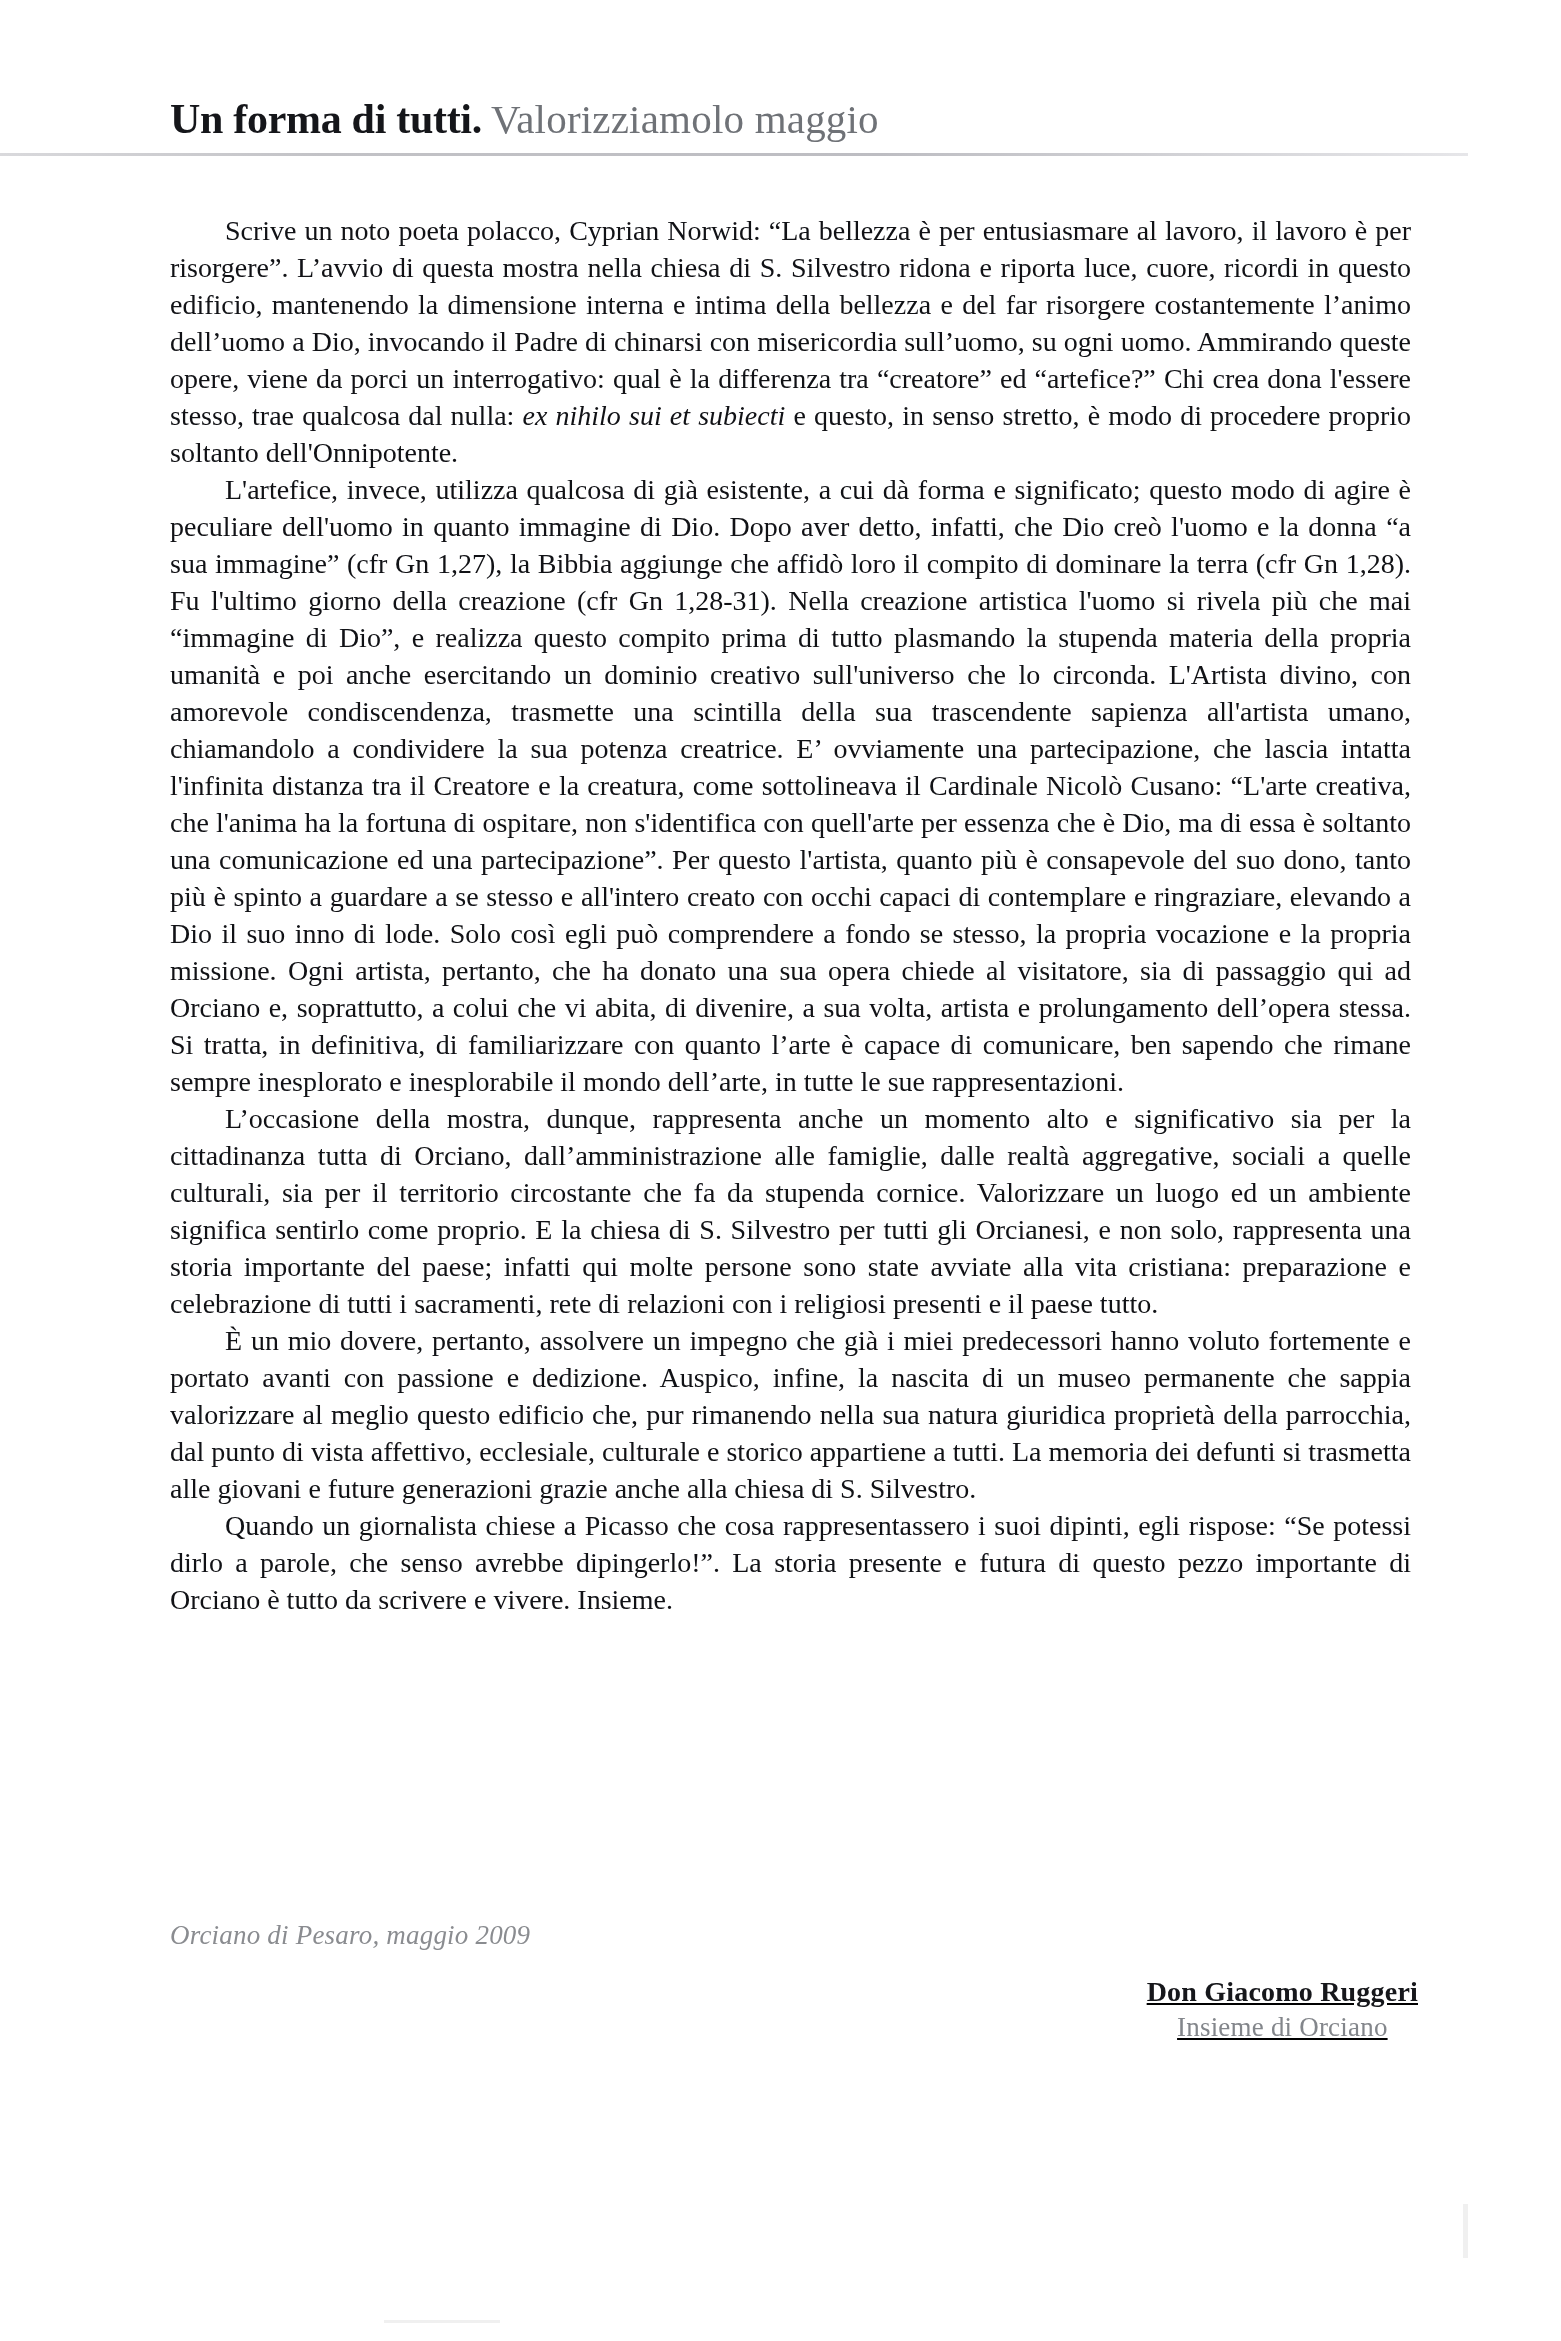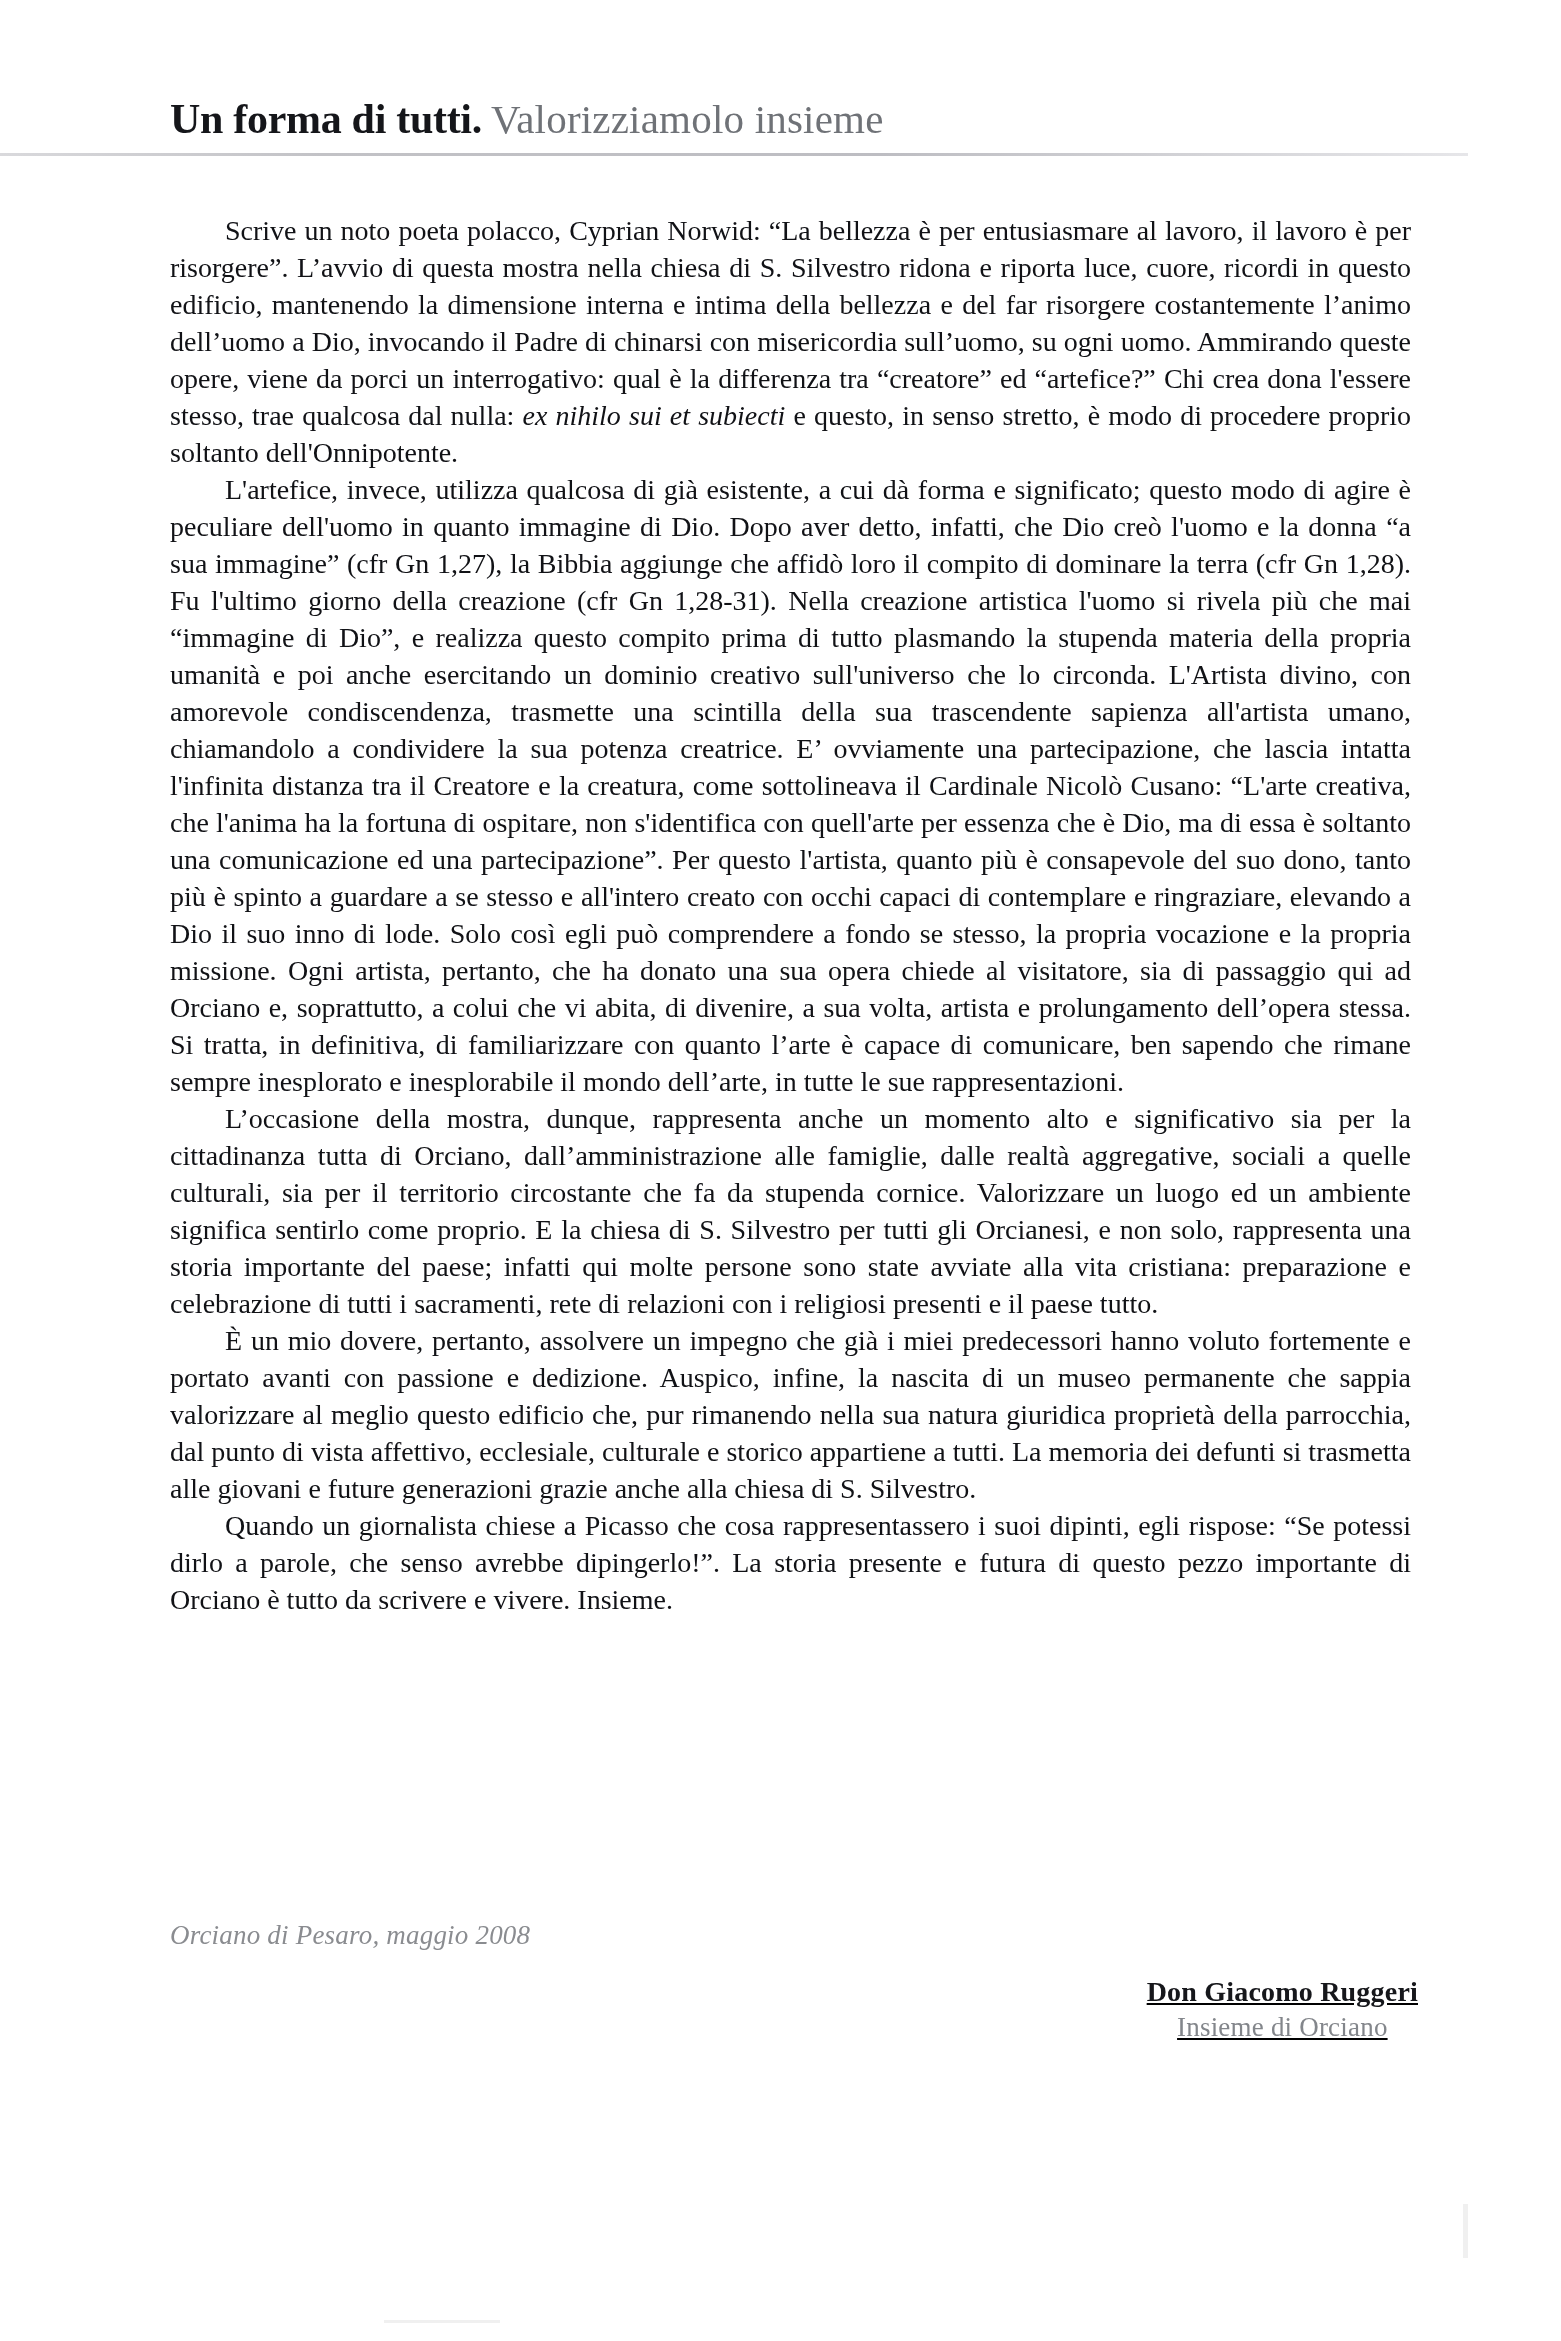--- a/index.html
+++ b/index.html
@@ -115,34 +115,34 @@
   .scan-mark.a { left: 384px; top: 2320px; width: 116px; height: 2.7px; }
   .scan-mark.b { left: 1463px; top: 2204px; width: 5.4px; height: 54px; }
 </style>
 </head>
 <body>
 
 <div class="page">
 
   <div class="title-block">
     <div class="title-line">
-      <span class="title-main">Un forma di tutti.</span><span class="title-sub">Valorizziamolo insieme</span>
+      <span class="title-main">Un forma di tutti.</span><span class="title-sub">Valorizziamolo maggio</span>
     </div>
   </div>
   <div class="title-rule"></div>
 
   <div class="body-col">
     <p class="para"><span>Scrive un noto poeta polacco, Cyprian Norwid: “La bellezza è per entusiasmare al lavoro, il lavoro è per risorgere”. L’avvio di questa mostra nella chiesa di S. Silvestro ridona e riporta luce, cuore, ricordi in questo edificio, mantenendo la dimensione interna e intima della bellezza e del far risorgere costantemente l’animo dell’uomo a Dio, invocando il Padre di chinarsi con misericordia sull’uomo, su ogni uomo. Ammirando queste opere, viene da porci un interrogativo: qual è la differenza tra “creatore” ed “artefice?” Chi crea dona l'essere stesso, trae qualcosa dal nulla: <i>ex nihilo sui et subiecti</i> e questo, in senso stretto, è modo di procedere proprio soltanto dell'Onnipotente.</span></p>
     <p class="para"><span>L'artefice, invece, utilizza qualcosa di già esistente, a cui dà forma e significato; questo modo di agire è peculiare dell'uomo in quanto immagine di Dio. Dopo aver detto, infatti, che Dio creò l'uomo e la donna “a sua immagine” (cfr Gn 1,27), la Bibbia aggiunge che affidò loro il compito di dominare la terra (cfr Gn 1,28). Fu l'ultimo giorno della creazione (cfr Gn 1,28-31). Nella creazione artistica l'uomo si rivela più che mai “immagine di Dio”, e realizza questo compito prima di tutto plasmando la stupenda materia della propria umanità e poi anche esercitando un dominio creativo sull'universo che lo circonda. L'Artista divino, con amorevole condiscendenza, trasmette una scintilla della sua trascendente sapienza all'artista umano, chiamandolo a condividere la sua potenza creatrice. E’ ovviamente una partecipazione, che lascia intatta l'infinita distanza tra il Creatore e la creatura, come sottolineava il Cardinale Nicolò Cusano: “L'arte creativa, che l'anima ha la fortuna di ospitare, non s'identifica con quell'arte per essenza che è Dio, ma di essa è soltanto una comunicazione ed una partecipazione”. Per questo l'artista, quanto più è consapevole del suo dono, tanto più è spinto a guardare a se stesso e all'intero creato con occhi capaci di contemplare e ringraziare, elevando a Dio il suo inno di lode. Solo così egli può comprendere a fondo se stesso, la propria vocazione e la propria missione. Ogni artista, pertanto, che ha donato una sua opera chiede al visitatore, sia di passaggio qui ad Orciano e, soprattutto, a colui che vi abita, di divenire, a sua volta, artista e prolungamento dell’opera stessa. Si tratta, in definitiva, di familiarizzare con quanto l’arte è capace di comunicare, ben sapendo che rimane sempre inesplorato e inesplorabile il mondo dell’arte, in tutte le sue rappresentazioni.</span></p>
     <p class="para"><span>L’occasione della mostra, dunque, rappresenta anche un momento alto e significativo sia per la cittadinanza tutta di Orciano, dall’amministrazione alle famiglie, dalle realtà aggregative, sociali a quelle culturali, sia per il territorio circostante che fa da stupenda cornice. Valorizzare un luogo ed un ambiente significa sentirlo come proprio. E la chiesa di S. Silvestro per tutti gli Orcianesi, e non solo, rappresenta una storia importante del paese; infatti qui molte persone sono state avviate alla vita cristiana: preparazione e celebrazione di tutti i sacramenti, rete di relazioni con i religiosi presenti e il paese tutto.</span></p>
     <p class="para"><span>È un mio dovere, pertanto, assolvere un impegno che già i miei predecessori hanno voluto fortemente e portato avanti con passione e dedizione. Auspico, infine, la nascita di un museo permanente che sappia valorizzare al meglio questo edificio che, pur rimanendo nella sua natura giuridica proprietà della parrocchia, dal punto di vista affettivo, ecclesiale, culturale e storico appartiene a tutti. La memoria dei defunti si trasmetta alle giovani e future generazioni grazie anche alla chiesa di S. Silvestro.</span></p>
     <p class="para"><span>Quando un giornalista chiese a Picasso che cosa rappresentassero i suoi dipinti, egli rispose: “Se potessi dirlo a parole, che senso avrebbe dipingerlo!”. La storia presente e futura di questo pezzo importante di Orciano è tutto da scrivere e vivere. Insieme.</span></p>
   </div>
 
-  <div class="place-date">Orciano di Pesaro, maggio 2008</div>
+  <div class="place-date">Orciano di Pesaro, maggio 2009</div>
 
   <div class="sign-block">
     <div class="sign-name">Don Giacomo Ruggeri</div>
     <div class="sign-role">Insieme di Orciano</div>
   </div>
 
   <div class="scan-mark a"></div>
   <div class="scan-mark b"></div>
 
 </div>

